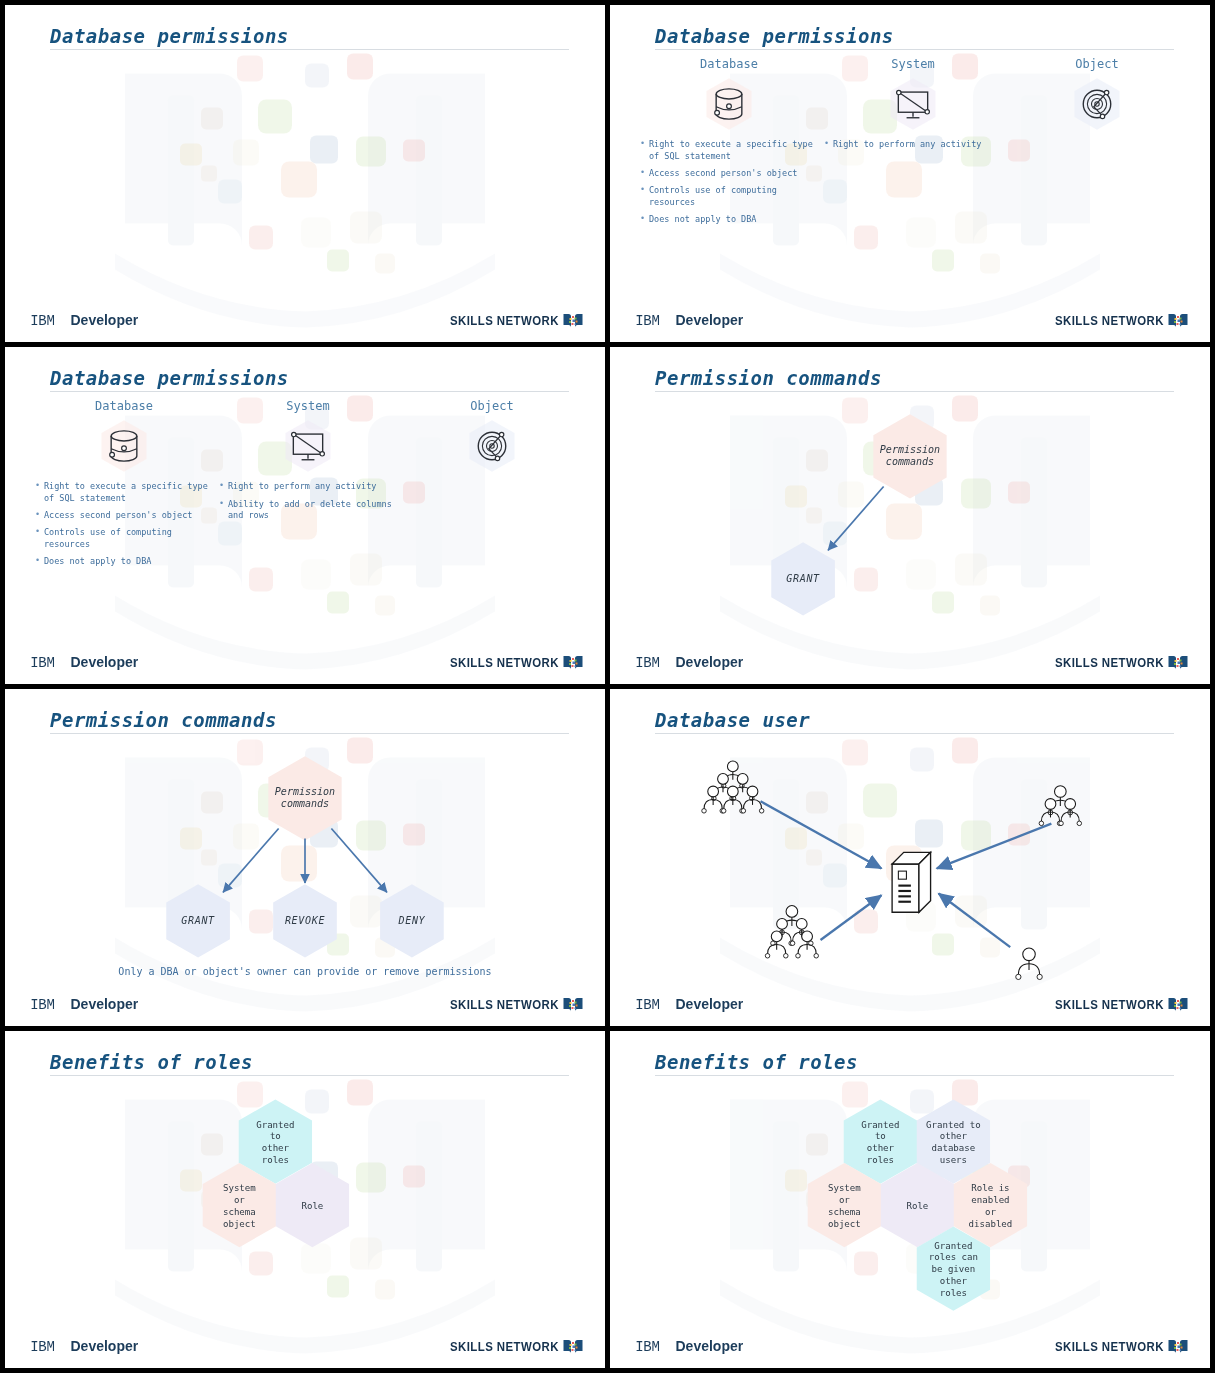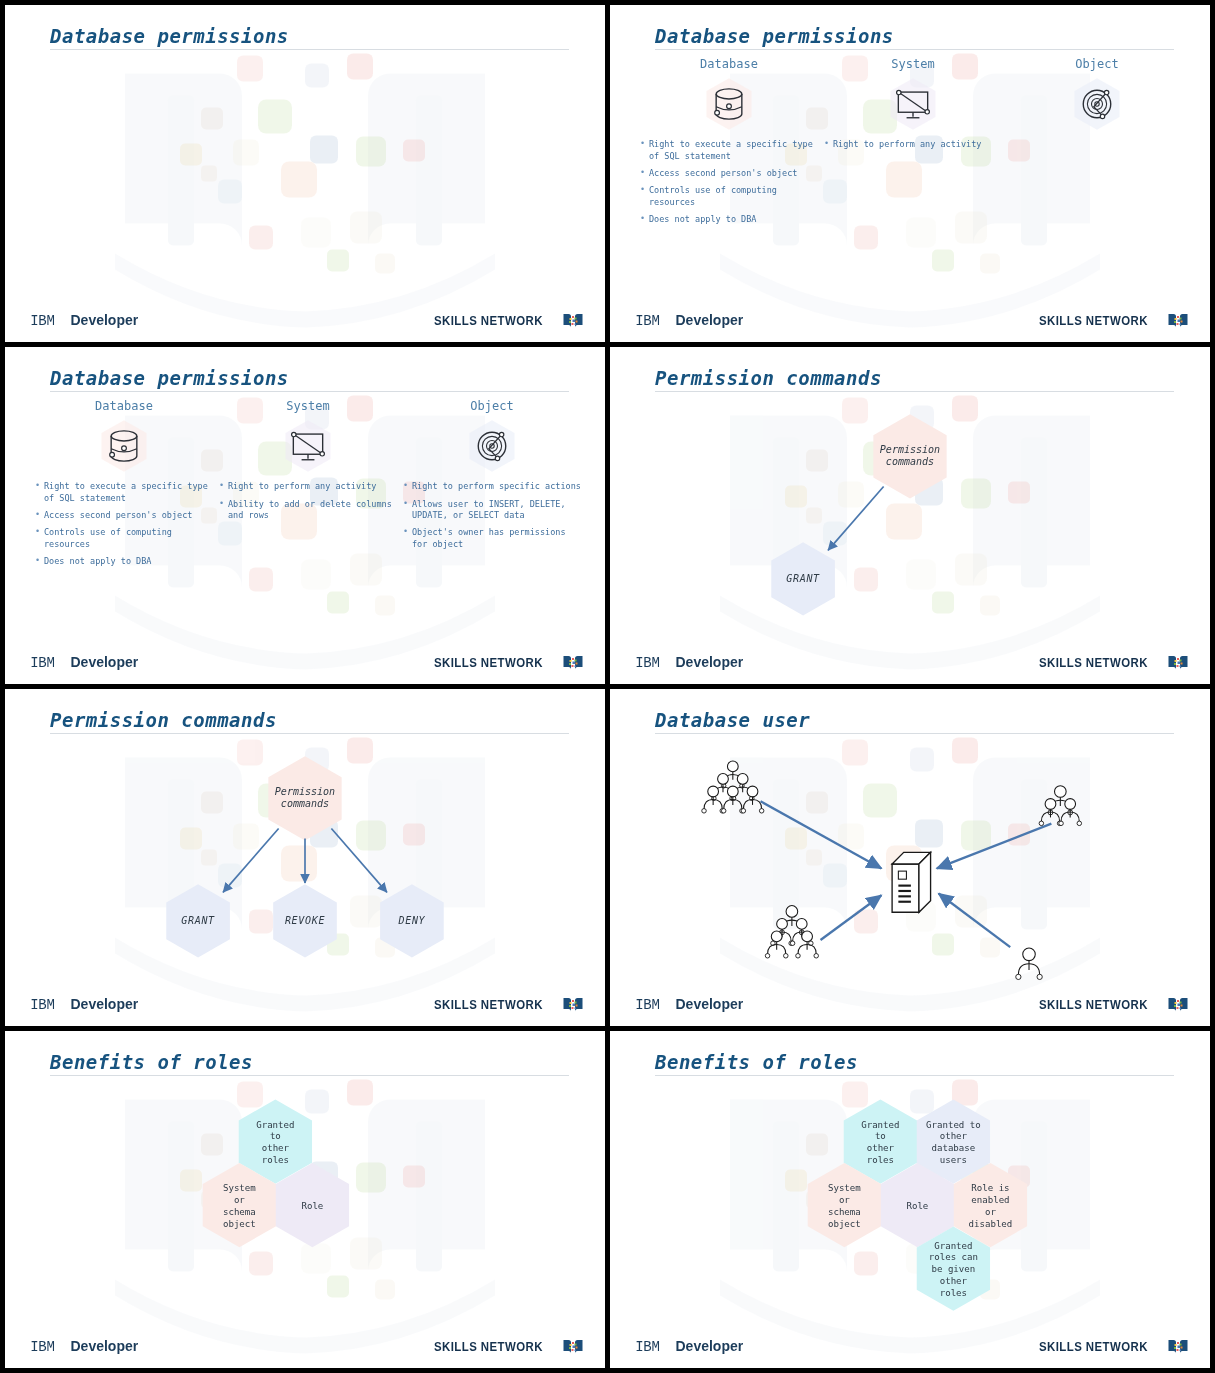--- a/index.html
+++ b/index.html
@@ -55,21 +55,21 @@
   .footer-left{
     position:absolute;left:4.2%;bottom:4%;
     font-family:"Liberation Serif","DejaVu Serif",serif;
     font-size:14px;color:#1c3c5a;white-space:nowrap;
   }
   .footer-left .ibm{font-family:Liberation Mono, monospace;font-weight:normal;letter-spacing:-0.3px;}
   .footer-left .dev{font-family:"Liberation Sans","DejaVu Sans",sans-serif;font-weight:bold;margin-left:16px;}
 
   .footer-right{
     position:absolute;right:3.5%;bottom:3.6%;
-    display:flex;align-items:center;gap:19px;white-space:nowrap;
+    display:flex;align-items:center;gap:3px;white-space:nowrap;
   }
   .footer-right .sn-text{
     font-family:"Liberation Sans","DejaVu Sans",sans-serif;
     font-weight:bold;font-size:13px;color:#15314d;
     letter-spacing:0.5px;
     transform:scaleX(0.88);transform-origin:right center;
   }
   .sn-logo{width:22px;height:18px;display:block;}
 
   
@@ -392,25 +392,20 @@
             <svg class="glyph" viewBox="0 0 48 48">
       <circle cx="24" cy="24" r="15" fill="none" stroke="#2b2f36" stroke-width="1.5"></circle>
       <circle cx="24" cy="24" r="10.5" fill="none" stroke="#2b2f36" stroke-width="1.2"></circle>
       <circle cx="24" cy="24" r="6" fill="none" stroke="#2b2f36" stroke-width="1.2"></circle>
       <circle cx="24" cy="24" r="2.4" fill="none" stroke="#2b2f36" stroke-width="1.2"></circle>
       <path d="M34 12 L20.5 27 L30 37" fill="none" stroke="#2b2f36" stroke-width="1.3"></path>
       <circle cx="34.5" cy="11.5" r="2.4" fill="#fff" stroke="#2b2f36" stroke-width="1.3"></circle>
       <circle cx="30" cy="37.5" r="2.4" fill="#fff" stroke="#2b2f36" stroke-width="1.3"></circle>
     </svg>
           </div>
-      <ul class="bullets">
-            <li>Right to perform specific actions</li>
-            <li>Allows user to INSERT, DELETE, UPDATE, or SELECT data</li>
-            <li>Object's owner has permissions for object</li>
-          </ul>
         </div>
       </div>
       <div class="title">Database permissions</div>
       <div class="title-rule"></div>
       <div class="footer-left">
       <span class="ibm">IBM</span><span class="dev">Developer</span>
     </div>
     <div class="footer-right">
       <span class="sn-text">SKILLS NETWORK</span>
       <svg class="sn-logo" viewBox="0 0 44 36">
@@ -547,20 +542,21 @@
           <line x1="200.0" y1="92.0" x2="200.0" y2="132.0" stroke="#4a77ad" stroke-width="1.5" marker-end="url(#ah-slide-5)"></line>
           <line x1="223.7" y1="83.1" x2="273.6" y2="140.4" stroke="#4a77ad" stroke-width="1.5" marker-end="url(#ah-slide-5)"></line>
           <path d="M104.00 133.16 L132.58 149.58 L132.58 182.42 L104.00 198.84 L75.42 182.42 L75.42 149.58 Z" fill="#e7ecf8"></path>
       <text class="hex-label" x="104" y="169" text-anchor="middle" font-size="9" letter-spacing="0.6">GRANT</text>
           <path d="M200.00 133.16 L228.58 149.58 L228.58 182.42 L200.00 198.84 L171.42 182.42 L171.42 149.58 Z" fill="#e7ecf8"></path>
       <text class="hex-label" x="200" y="169" text-anchor="middle" font-size="9" letter-spacing="0.6">REVOKE</text>
           <path d="M296.00 133.16 L324.58 149.58 L324.58 182.42 L296.00 198.84 L267.42 182.42 L267.42 149.58 Z" fill="#e7ecf8"></path>
       <text class="hex-label" x="296" y="169" text-anchor="middle" font-size="9" letter-spacing="0.6">DENY</text>
         </svg>
       </div>
+      <div class="caption">Only a DBA or object's owner can provide or remove permissions</div>
       <div class="title">Permission commands</div>
       <div class="title-rule"></div>
       <div class="footer-left">
       <span class="ibm">IBM</span><span class="dev">Developer</span>
     </div>
     <div class="footer-right">
       <span class="sn-text">SKILLS NETWORK</span>
       <svg class="sn-logo" viewBox="0 0 44 36">
     <path d="M3 4 h10 a5 5 0 0 1 5 5 v22 a5 5 0 0 0 -5 -5 h-10 z" fill="#1c4e7a"></path>
     <path d="M41 4 h-10 a5 5 0 0 0 -5 5 v22 a5 5 0 0 1 5 -5 h10 z" fill="#1c4e7a"></path>

